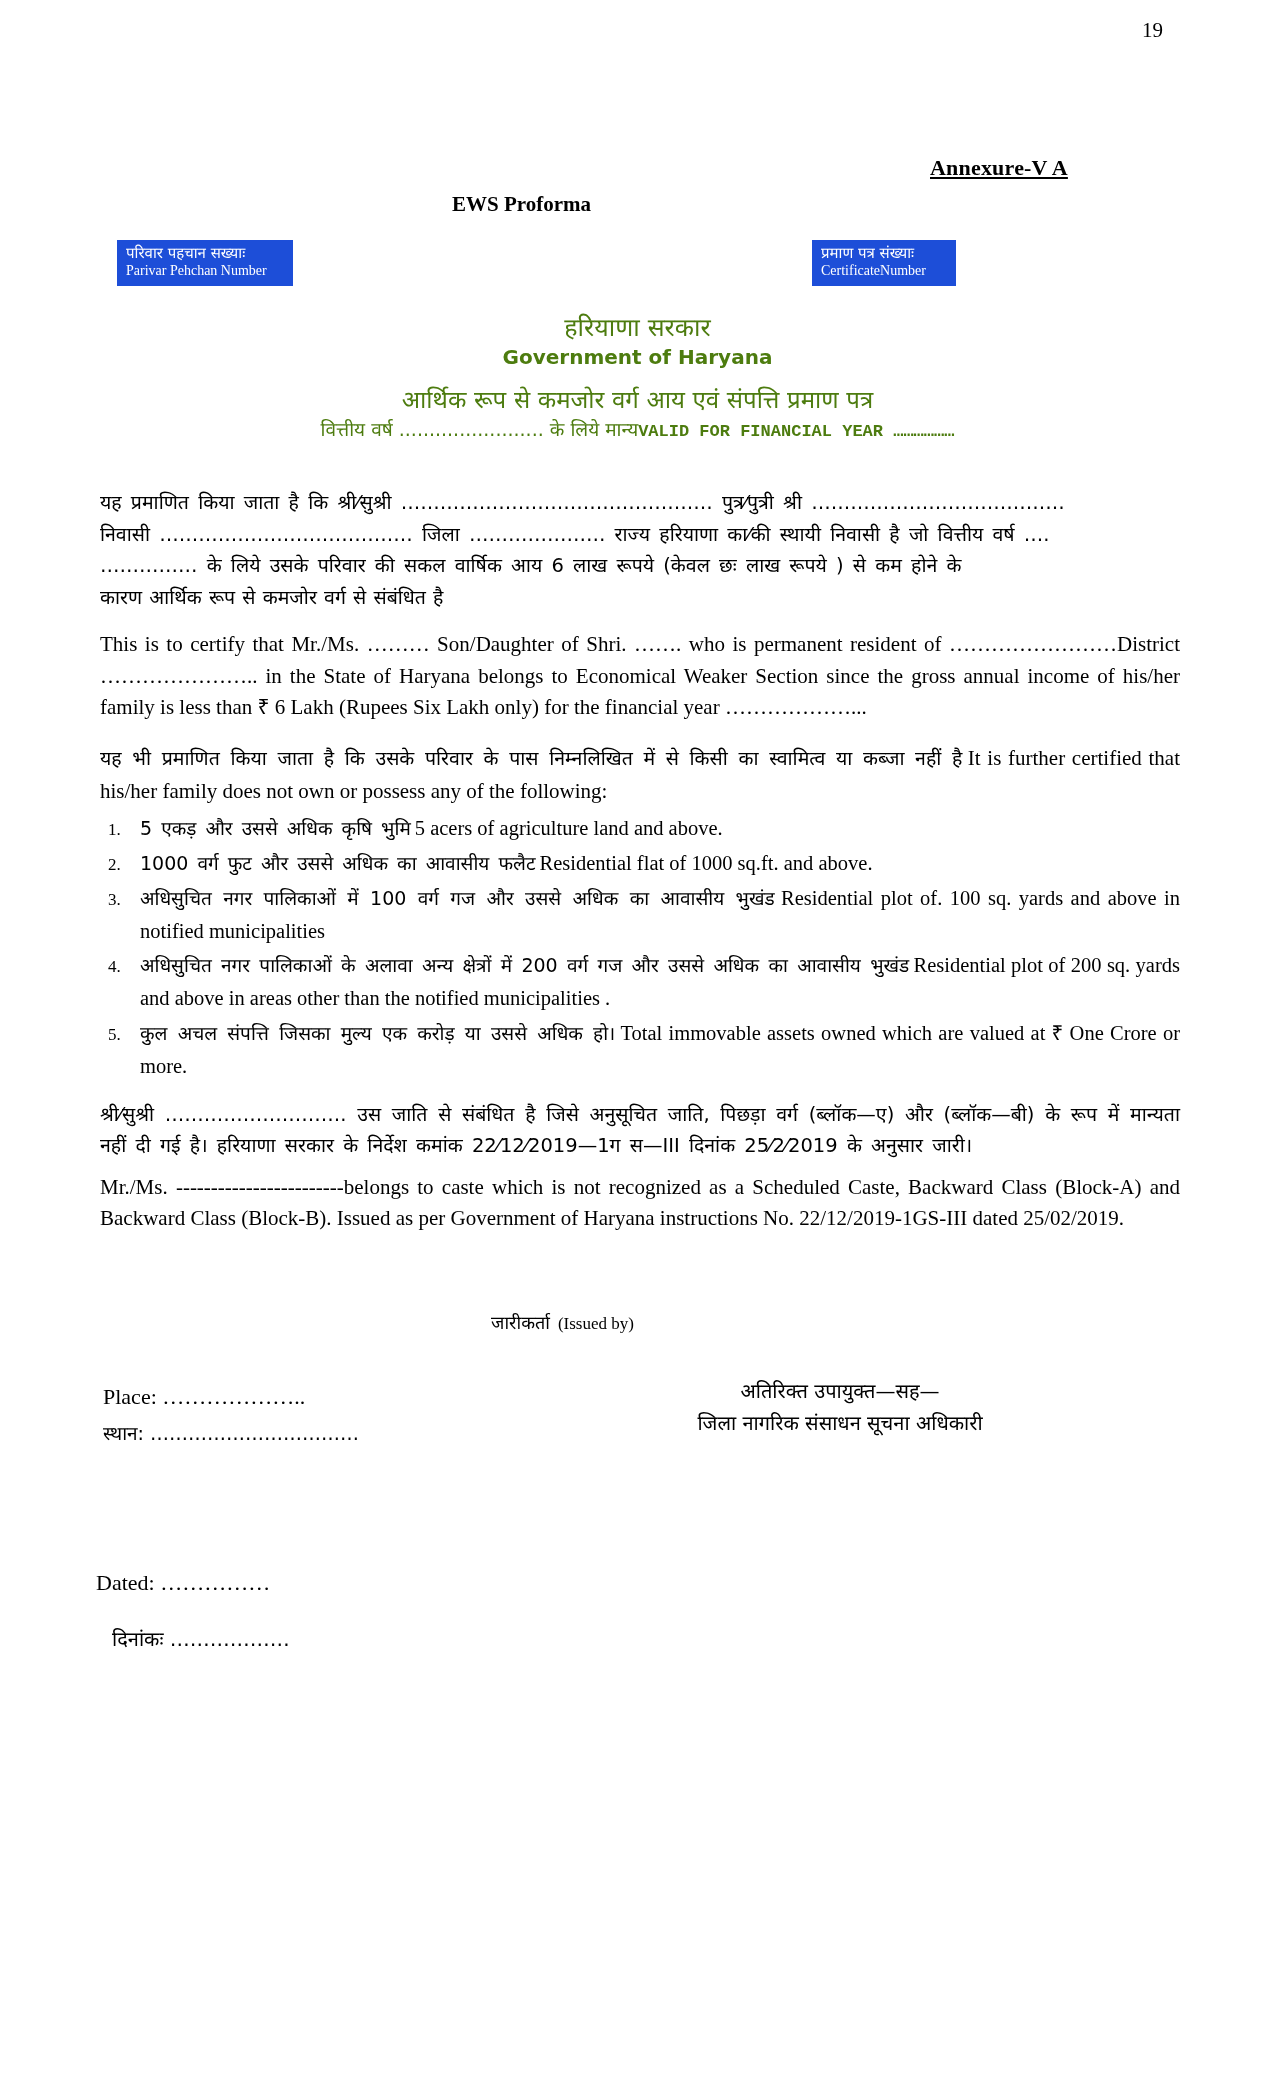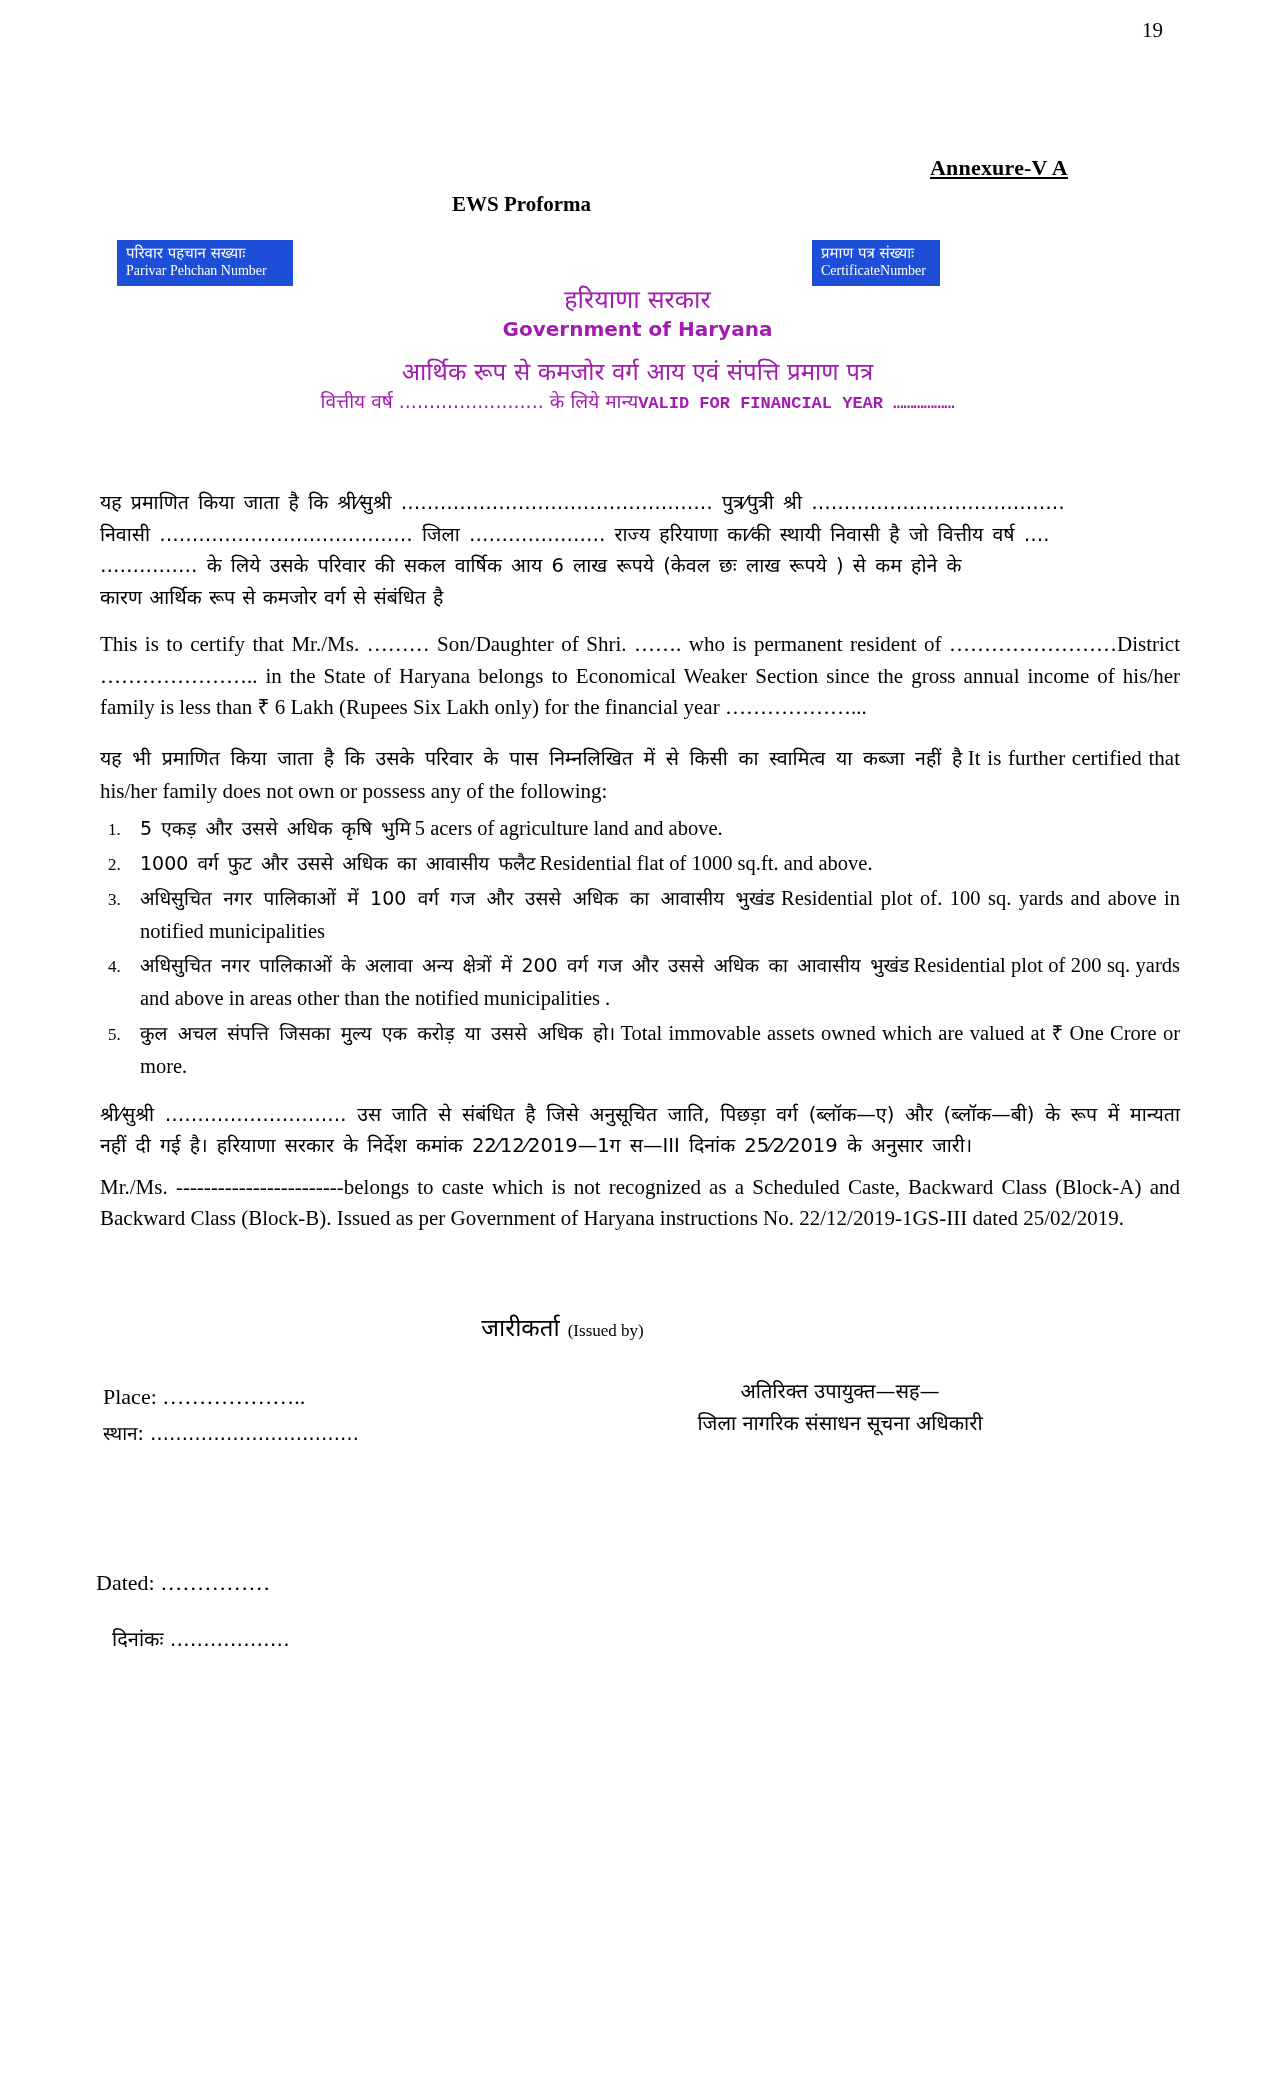--- a/index.html
+++ b/index.html
@@ -72,30 +72,30 @@
     display: block;
     white-space: nowrap;
   }
   .mbox .en {
     font-size: 14px;
     font-family: "Liberation Serif", serif;
     display: block;
     white-space: nowrap;
   }
   #ppn-box { top: 240px; left: 117px; width: 176px; }
-  #cert-box { top: 240px; left: 812px; width: 128px; }
+  #cert-box { top: 240px; left: 812px; width: 144px; }
 
   
   .redblock {
     position: absolute;
-    top: 284px;
+    top: 312px;
     left: 0;
     width: 1275px;
     text-align: center;
-    color: #a21caf;
+    color: #4d7c0f;
   }
   .rb-hi-1 {
     font-family: "DejaVu Sans", sans-serif;
     font-size: 25px;
     line-height: 1.25;
   }
   .rb-en-1 {
     font-family: "DejaVu Sans", sans-serif;
     font-size: 20px;
     font-weight: bold;
@@ -210,21 +210,21 @@
   .issued-by {
     position: absolute;
     top: 1310px;
     left: 0;
     width: 1275px;
     text-align: center;
     padding-right: 150px;
   }
   .issued-by .hi {
     font-family: Liberation Sans, sans-serif;
-    font-size: 24px;
+    font-size: 18px;
   }
   .issued-by .en {
     font-family: "Liberation Serif", serif;
     font-size: 17px;
     margin-left: 8px;
   }
 
   .place-block {
     position: absolute;
     top: 1378px;

